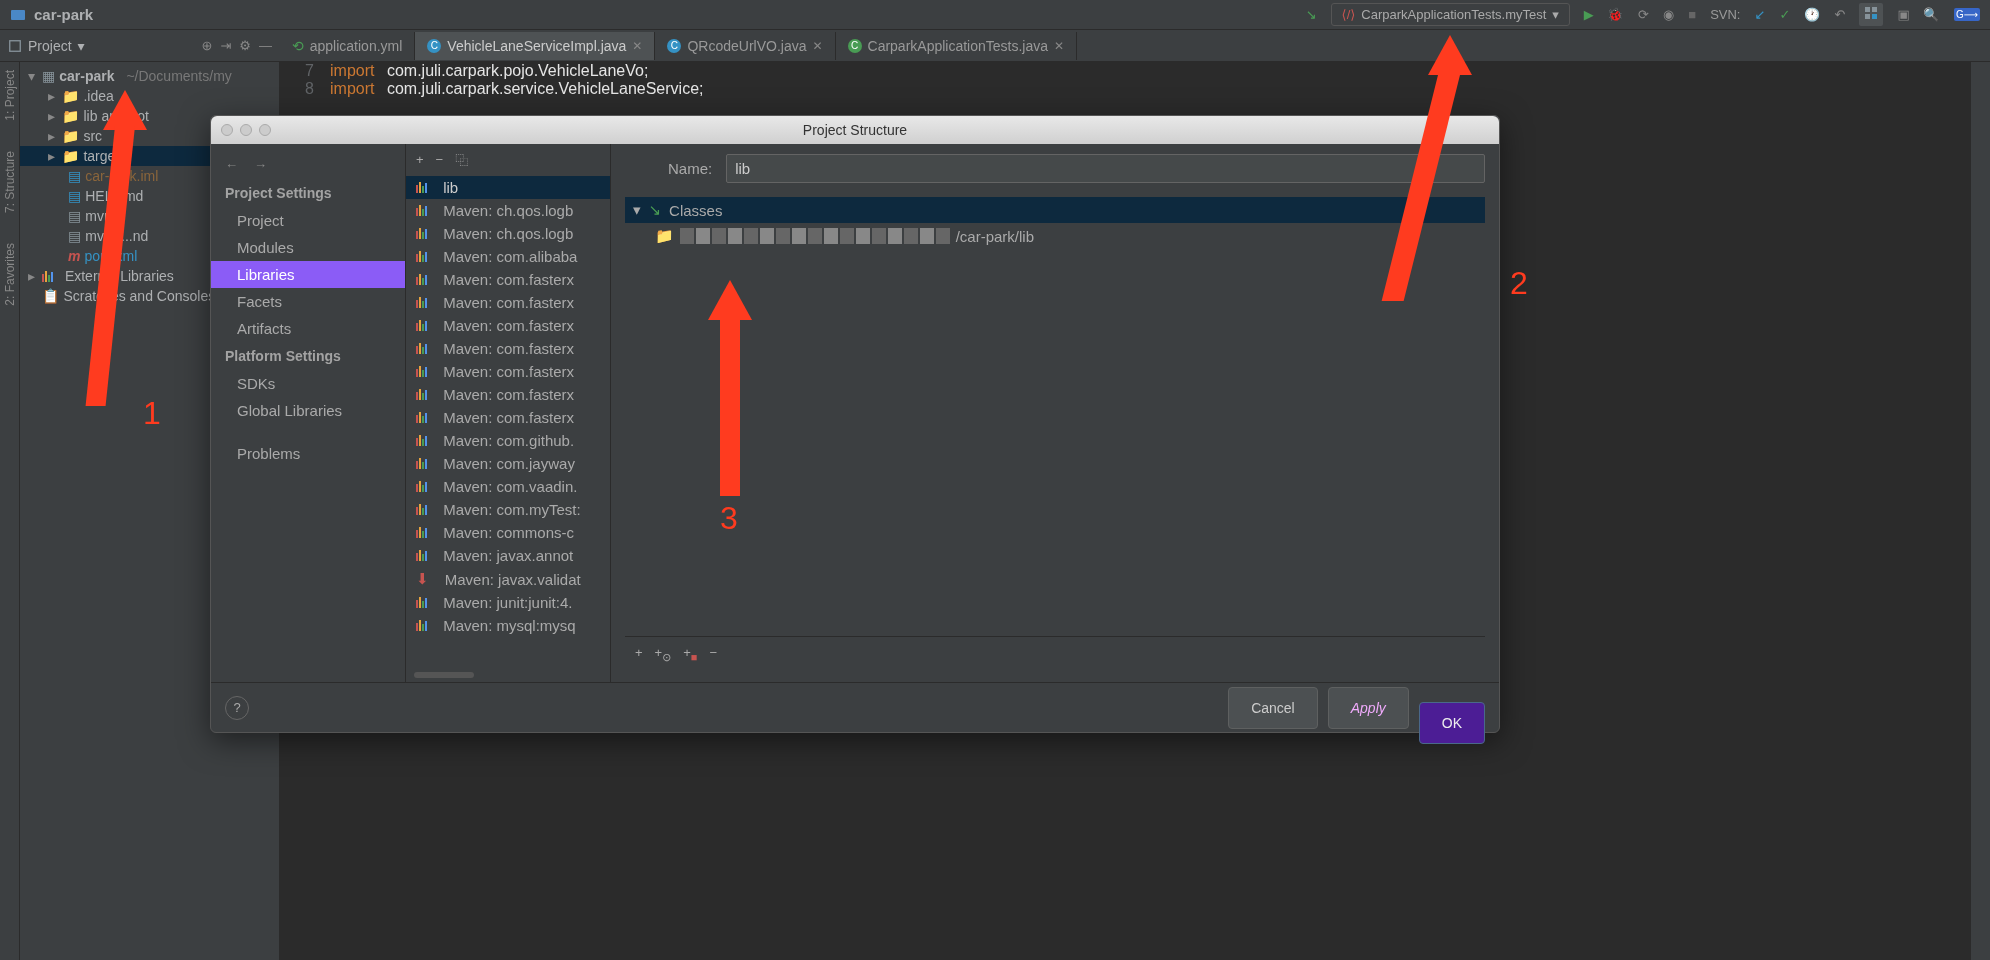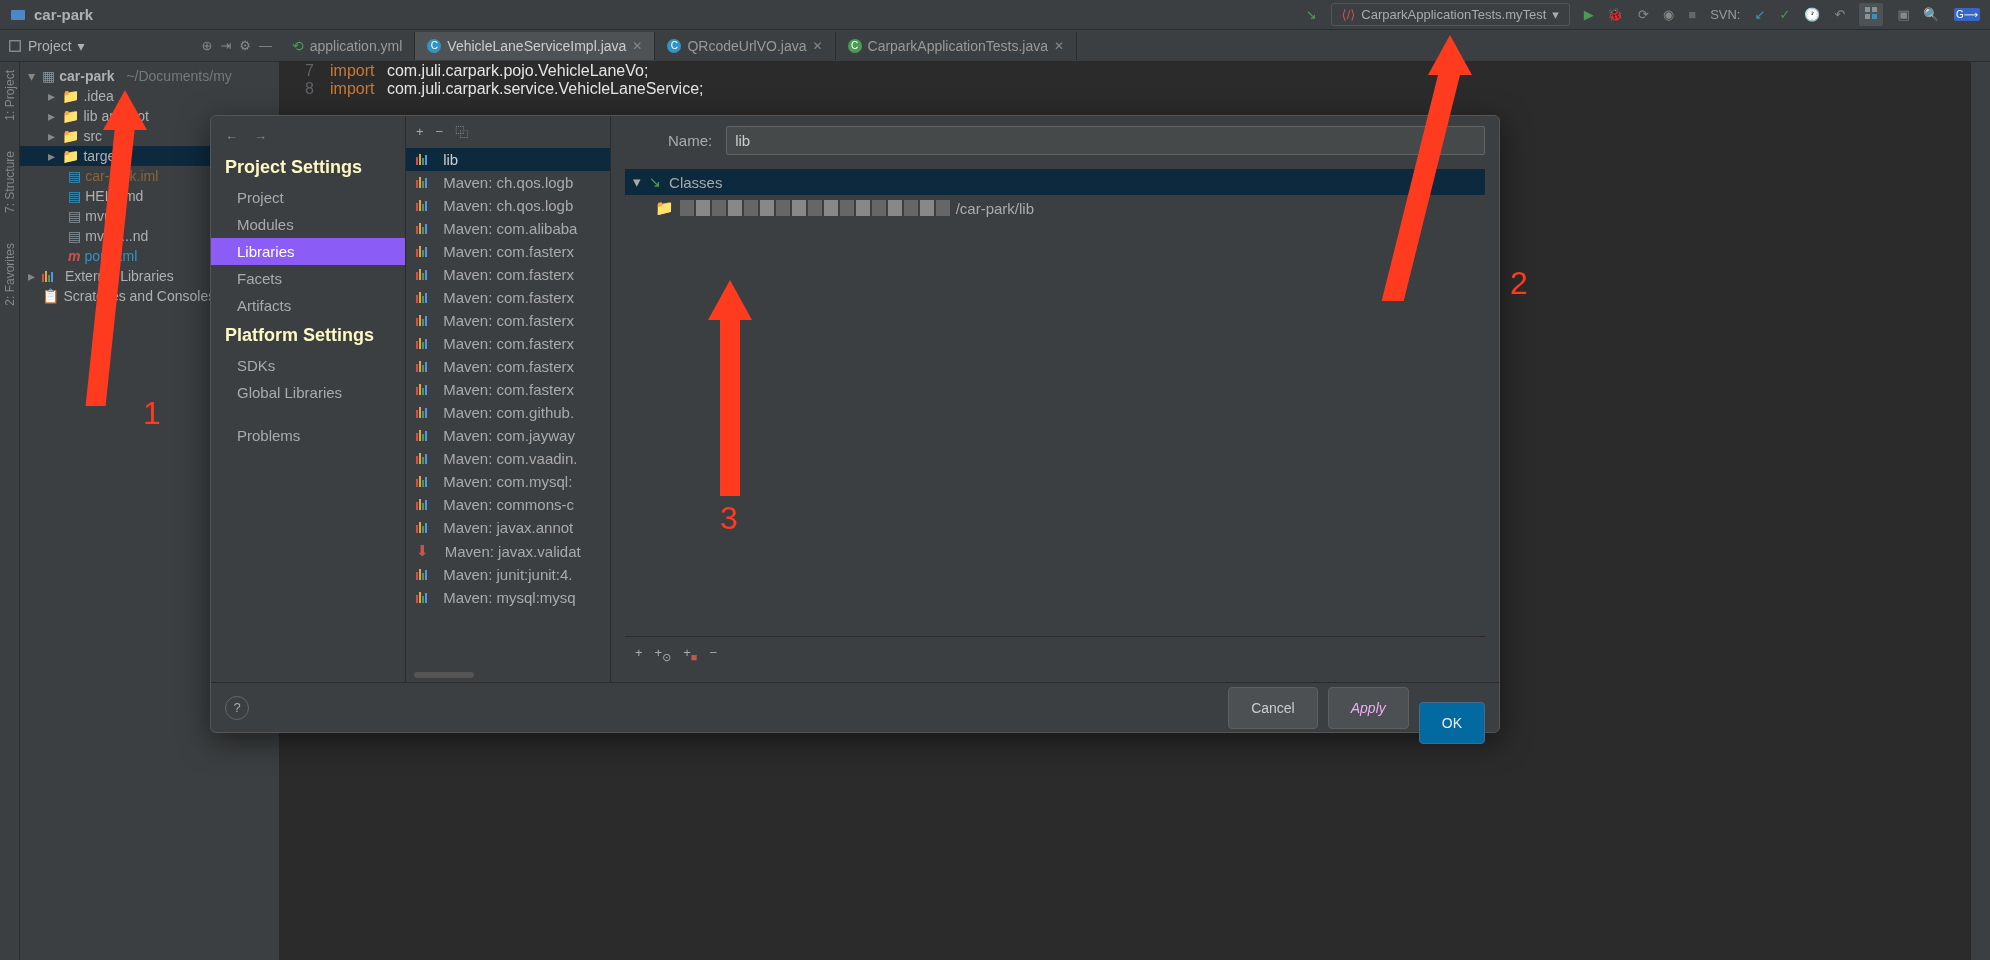--- a/index.html
+++ b/index.html
@@ -47,21 +47,21 @@
 .right-gutter { width: 20px; background: #3c3f41; border-left: 1px solid #2b2b2b; }
 
 
 .dialog-overlay { position: absolute; left: 210px; top: 115px; width: 1290px; height: 618px; background: #3c3f41; border: 1px solid #555; border-radius: 6px; box-shadow: 0 8px 30px rgba(0,0,0,.5); display: flex; flex-direction: column; }
 .dialog-titlebar { height: 28px; background: linear-gradient(#e8e8e8, #d0d0d0); border-radius: 6px 6px 0 0; display: flex; align-items: center; justify-content: center; position: relative; color: #333; font-size: 14px; }
 .traffic { position: absolute; left: 10px; display: flex; gap: 7px; }
 .traffic span { width: 12px; height: 12px; border-radius: 50%; background: #ccc; border: 1px solid #aaa; }
 .dialog-body { flex: 1; display: flex; }
 .dialog-sidebar { width: 195px; padding: 12px 0; border-right: 1px solid #2b2b2b; }
 .sidebar-nav { display: flex; gap: 16px; padding: 0 14px 8px; color: #888; }
-.sidebar-header { padding: 6px 14px; font-weight: bold; color: #fef9c3; font-size: 18px; }
+.sidebar-header { padding: 6px 14px; font-weight: bold; color: #a3a3a3; font-size: 14px; }
 .sidebar-item { padding: 5px 14px 5px 26px; color: #aaa; font-size: 15px; }
 .sidebar-item.selected { background: #8b5cf6; color: #fff; }
 .dialog-list { width: 205px; border-right: 1px solid #2b2b2b; display: flex; flex-direction: column; }
 .list-toolbar { padding: 8px 10px; display: flex; gap: 12px; color: #aaa; }
 .list-items { flex: 1; overflow: hidden; }
 .list-item { padding: 3px 10px; display: flex; align-items: center; gap: 6px; white-space: nowrap; overflow: hidden; font-size: 15px; color: #aaa; }
 .list-item.selected { background: #0d293e; color: #ccc; }
 .lib-icon { display: inline-flex; }
 .bars { display: inline-flex; gap: 1px; align-items: flex-end; }
 .bars span { width: 2px; background: #5394ec; }
@@ -77,21 +77,21 @@
 .path-row { padding: 4px 8px 4px 30px; display: flex; align-items: center; gap: 6px; color: #aaa; font-size: 15px; }
 .pixelate { display: inline-flex; gap: 2px; }
 .pixelate span { width: 14px; height: 16px; background: #888; }
 .pixelate span:nth-child(odd){background:#666}
 .dialog-bottom-tools { padding: 8px 10px; display: flex; gap: 12px; color: #aaa; border-top: 1px solid #2b2b2b; }
 .dialog-footer { height: 50px; border-top: 1px solid #2b2b2b; display: flex; align-items: center; padding: 0 14px; gap: 10px; }
 .help-btn { width: 24px; height: 24px; border-radius: 50%; border: 1px solid #666; color: #aaa; display: flex; align-items: center; justify-content: center; }
 .footer-spacer { flex: 1; }
 .dlg-btn { padding: 12px 22px; border-radius: 4px; border: 1px solid #5e6060; background: #4c5052; color: #ccc; font-size: 14px; }
 .dlg-btn.disabled { color: #f0abfc; font-style: italic; }
-.dlg-btn.primary { background: #0369a1; border-color: #4a688a; color: #eee; margin-top: 31px; }
+.dlg-btn.primary { background: #4c1d95; border-color: #4a688a; color: #eee; margin-top: 31px; }
 
 
 .arrow { position: absolute; pointer-events: none; }
 .arrow-body { background: #ff3b1f; position: absolute; }
 .arrow-head { width: 0; height: 0; position: absolute; }
 .arrow-label { position: absolute; color: #ff3b1f; font-size: 32px; font-weight: 500; }
 
 .icon-svg { width: 16px; height: 16px; }
 </style>
 </head>
@@ -249,20 +249,28 @@
       </div>
     <div class="code-line">
         <span class="line-number">8</span>
         <span class="code-content"><span class="keyword">import</span><span class="pkg"> com.juli.carpark.service.VehicleLaneService;</span></span>
       </div>
   </div>
   <div class="right-gutter"></div>
 </div>
 
 <div class="dialog-overlay">
+  <div class="dialog-titlebar">
+    <div class="traffic">
+        <span></span>
+        <span></span>
+        <span></span>
+      </div>
+    <span>Project Structure</span>
+  </div>
   <div class="dialog-body">
     <div class="dialog-sidebar">
       <div class="sidebar-nav">
           <span>←</span>
           <span>→</span>
         </div>
       <div class="sidebar-header">Project Settings</div>
       <div class="sidebar-item">Project</div>
       <div class="sidebar-item">Modules</div>
       <div class="sidebar-item selected">Libraries</div>
@@ -363,21 +371,21 @@
               <span></span>
               <span></span>
               <span></span>
               <span></span>
             </span>&nbsp;<span>Maven: com.vaadin.</span></div>
           <div class="list-item"><span class="bars">
               <span></span>
               <span></span>
               <span></span>
               <span></span>
-            </span>&nbsp;<span>Maven: com.mysql:</span></div>
+            </span>&nbsp;<span>Maven: com.myTest:</span></div>
           <div class="list-item"><span class="bars">
               <span></span>
               <span></span>
               <span></span>
               <span></span>
             </span>&nbsp;<span>Maven: commons-c</span></div>
           <div class="list-item"><span class="bars">
               <span></span>
               <span></span>
               <span></span>

